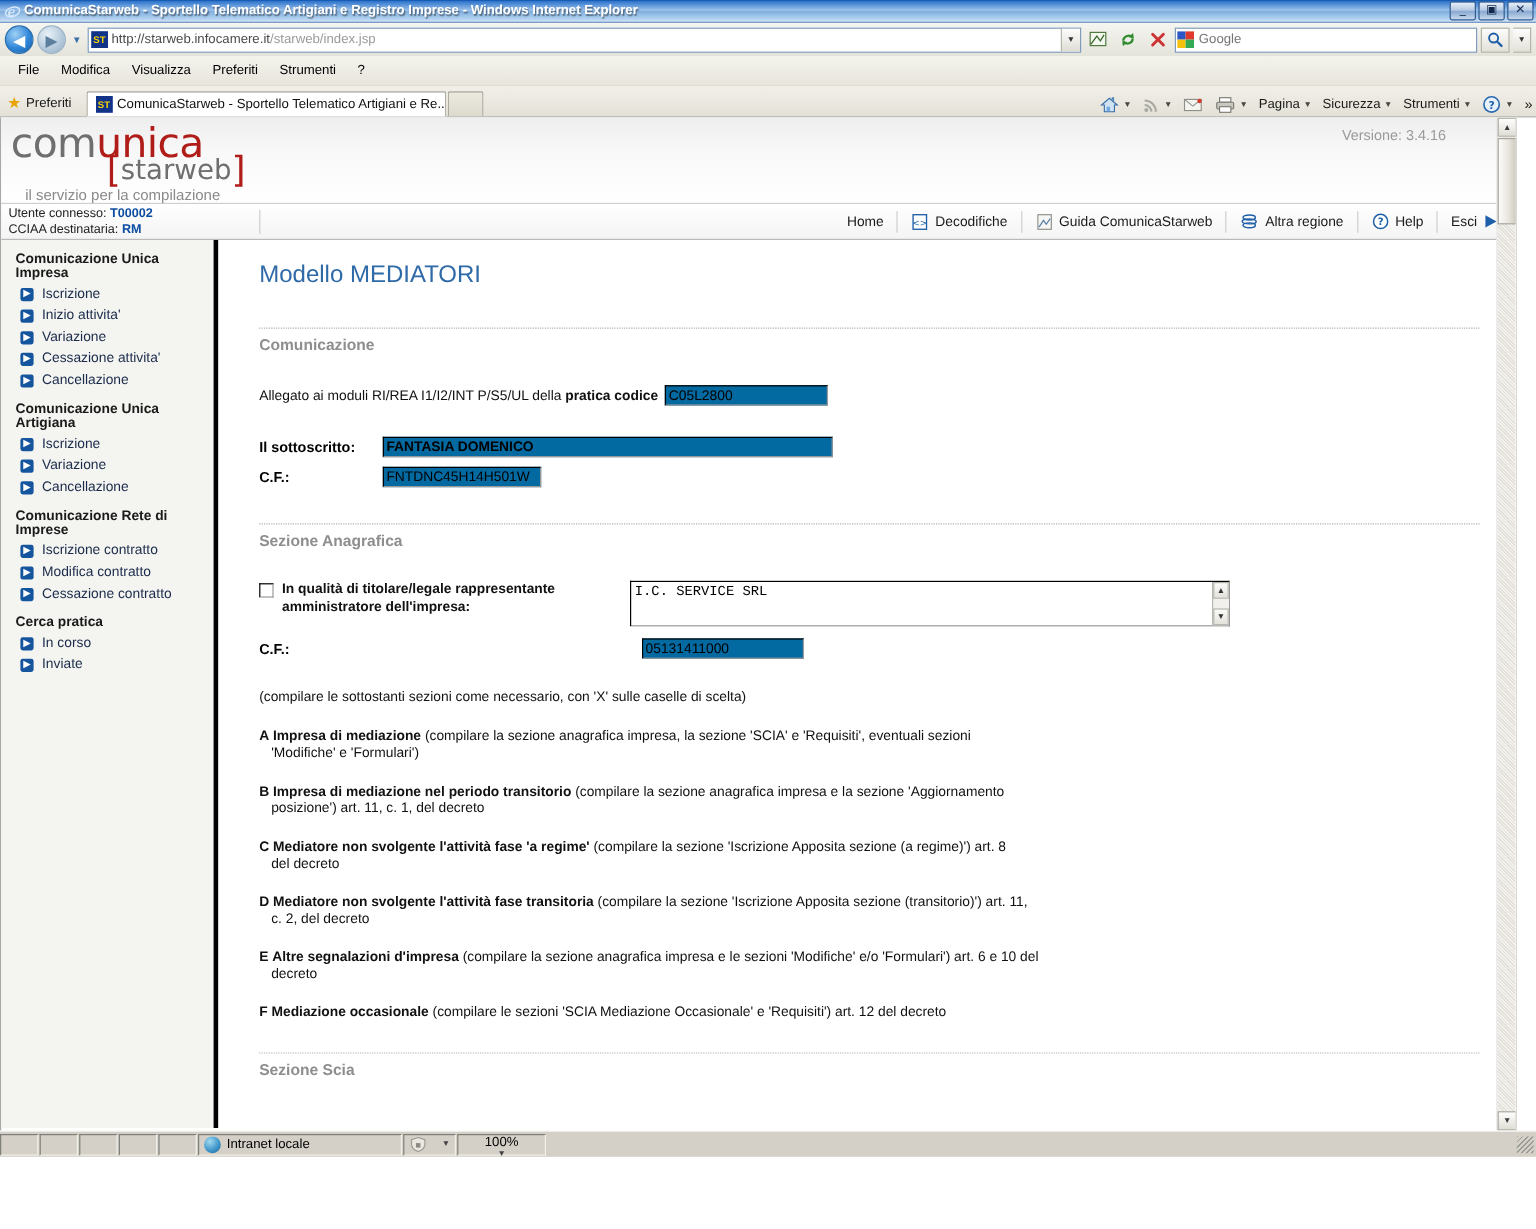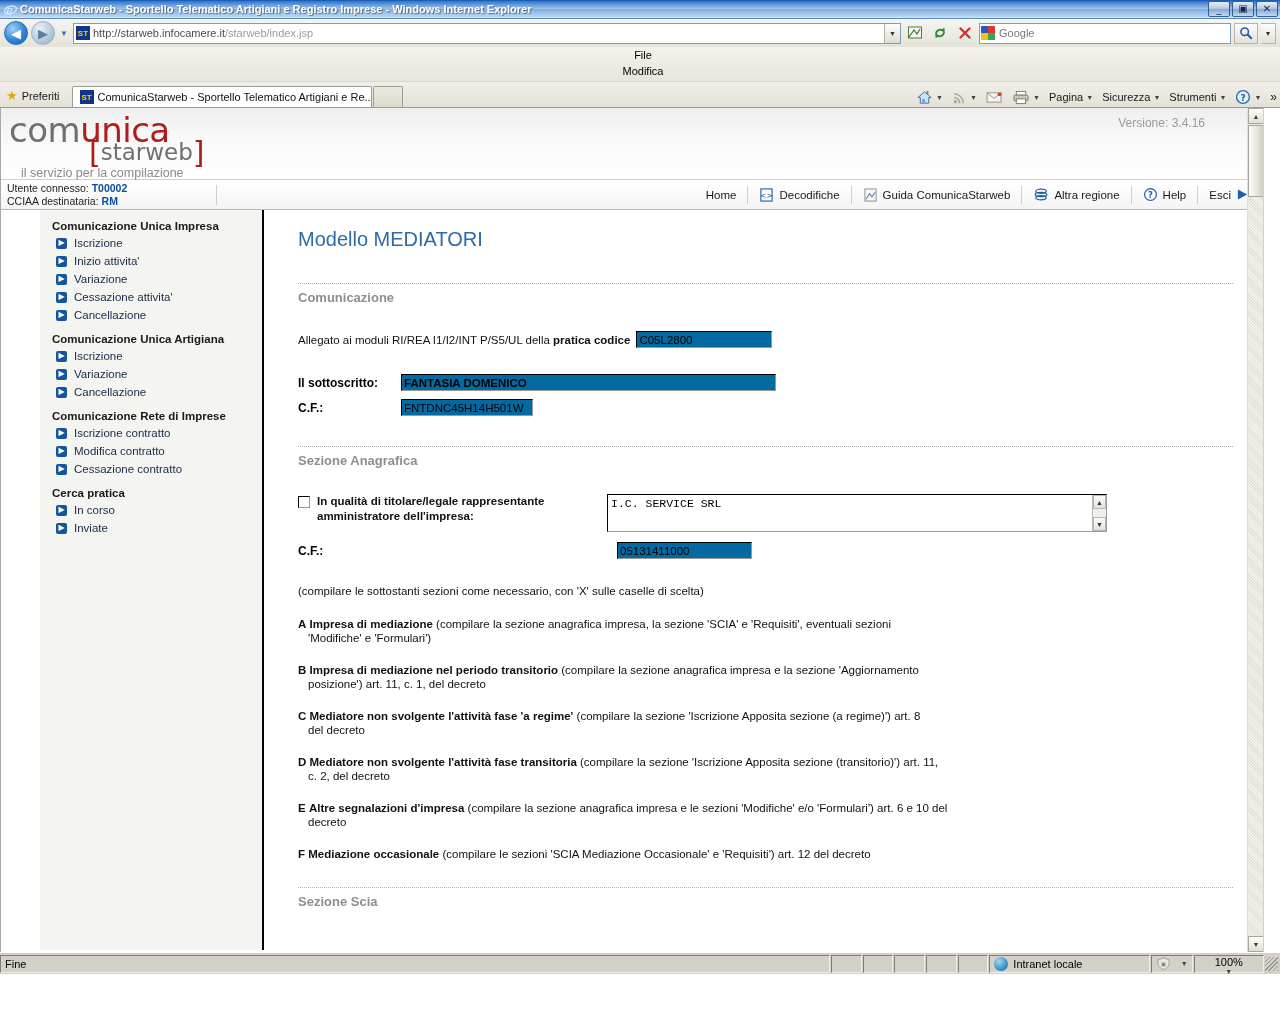--- a/index.html
+++ b/index.html
@@ -97,26 +97,25 @@
     font-size:12px;color:#1d5fa8;
   }
   .srchdrop{
     width:15px;height:21px;border:1px solid #b5b5a8;border-left:none;
     background: linear-gradient(to bottom,#fcfcfc,#e3e1d8);
     display:flex;align-items:center;justify-content:center;font-size:7px;color:#333;
   }
 
   
   .menubar {
-    height: 35px;
+    height: 25px;
     background: linear-gradient(to bottom,#f3f2ec,#e7e5dc);
     display: flex; align-items: center;
     padding-left: 6px; gap: 0px;
     border-bottom: 1px solid #d9d7cd;
-    flex-direction: column;
   }
   .menuitem { font-size: 11px; color: #000; padding: 2px 9px; }
 
   
   .favbar {
     height: 26px;
     background: linear-gradient(to bottom,#f1efe8,#e3e1d7);
     display:flex;align-items:flex-end;
     border-bottom: 1px solid #9d9c93;
     position: relative;
@@ -202,25 +201,24 @@
   .topnav a {
     font-size: 11.5px; color:#1a1a1a; text-decoration:none;
     padding: 0 11px; display:flex;align-items:center;gap:5px; height:18px;
     border-right: 1px solid #cfcfcf;
   }
   .topnav a:last-child { border-right: none; padding-right: 4px;}
 
   
   .bodysplit { display:flex; height: 740px; }
   .sidebar {
-    width: 224px; background:#f4f4f1;
-    border-right: 2px solid #000000;
+    width: 181px; background:#f4f4f1;
+    border-right: 4px solid #000000;
     padding: 10px 0 0 12px;
     font-size: 11.5px;
-    margin-left: 39px;
   }
   .sb-group { font-weight: bold; color:#1a1a1a; margin: 0 0 5px 0; font-size: 11.5px;}
   .sb-group.gap { margin-top: 12px; }
   .sb-item { display:flex; align-items:center; gap:7px; margin: 0 0 6px 4px; }
   .sb-arrow {
     width: 11px; height: 11px; background:#15559e; border-radius:2px;
     display:flex;align-items:center;justify-content:center;
     color:#fff;font-size:8px;line-height:1;flex:0 0 auto;
   }
   .sb-link { color:#1a2a4a; font-size:11.5px; }
@@ -688,23 +686,20 @@
     <div class="pgscroll">
       <div class="sb-track"></div>
       <div class="sb-btn">▲</div>
       <div class="sb-thumb"></div>
       <div class="sb-btn sb-bottom">▼</div>
     </div>
   </div>
 </div>
 
 <div class="statusbar">
-  <div class="st-cell st-main">
-    <span>Fine</span>
-  </div>
   <div class="st-cell st-small"></div>
   <div class="st-cell st-small"></div>
   <div class="st-cell st-small"></div>
   <div class="st-cell st-small"></div>
   <div class="st-cell st-small"></div>
   <div class="st-cell st-zone">
     <span class="globe"></span>
     <span>Intranet locale</span>
   </div>
   <div class="st-cell st-prot">

